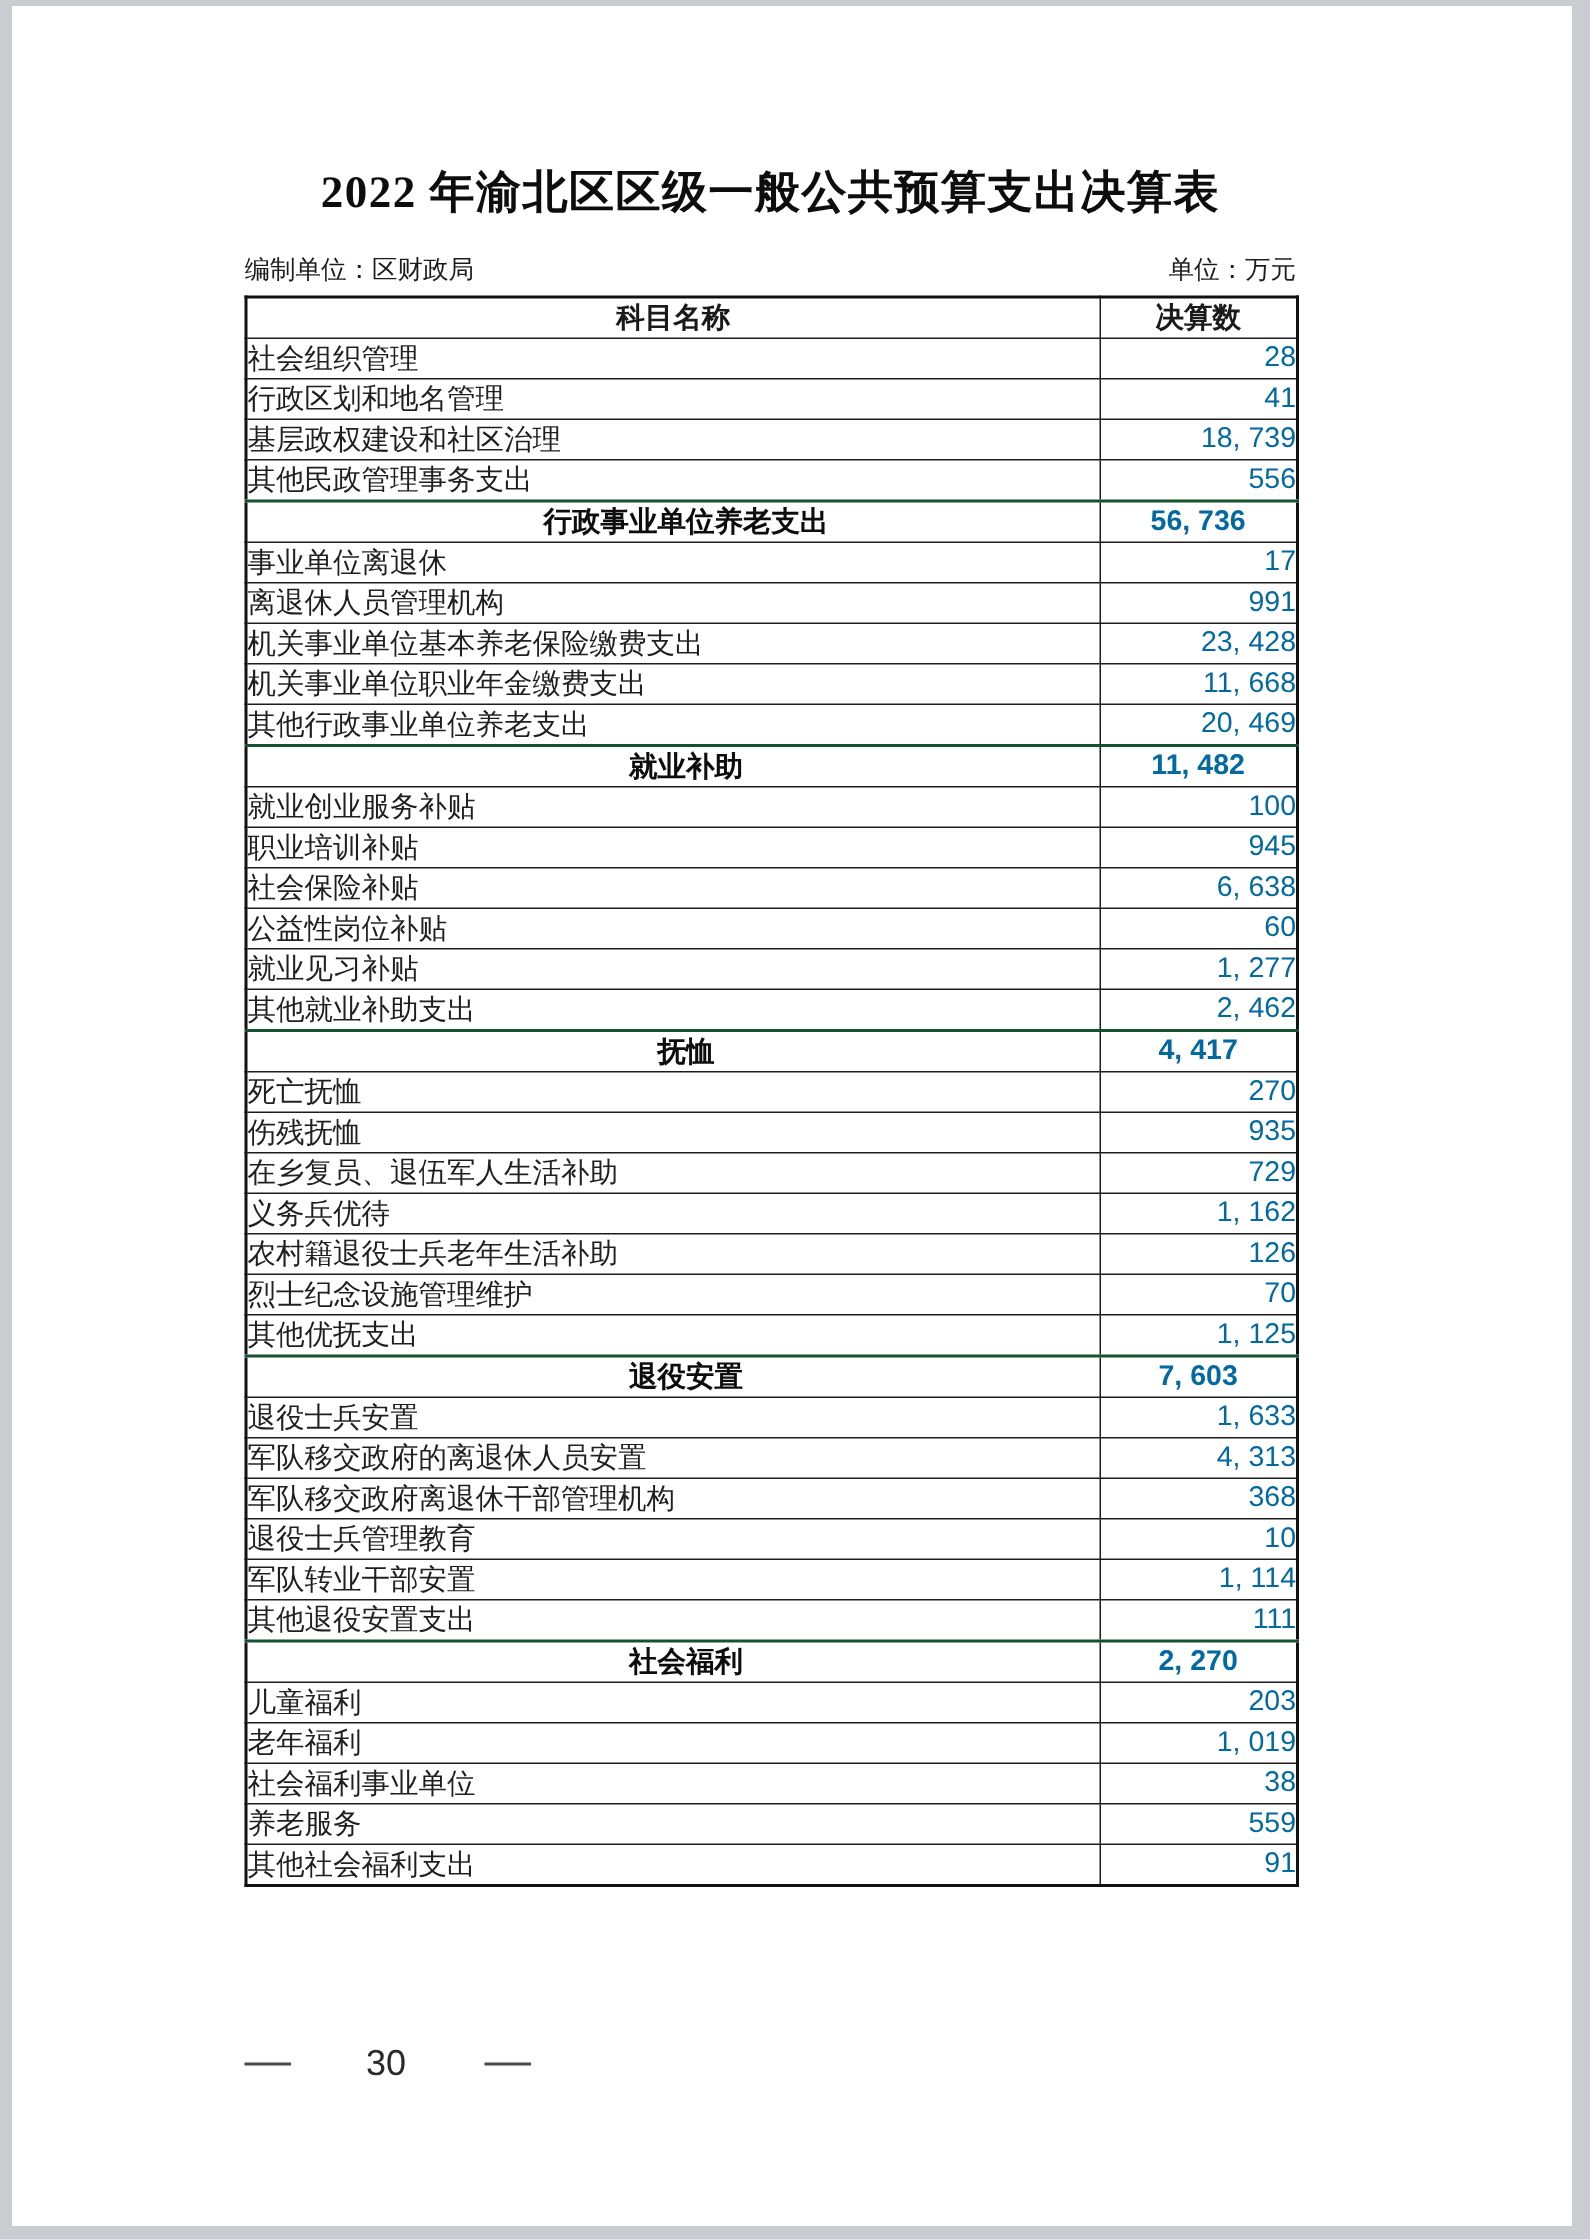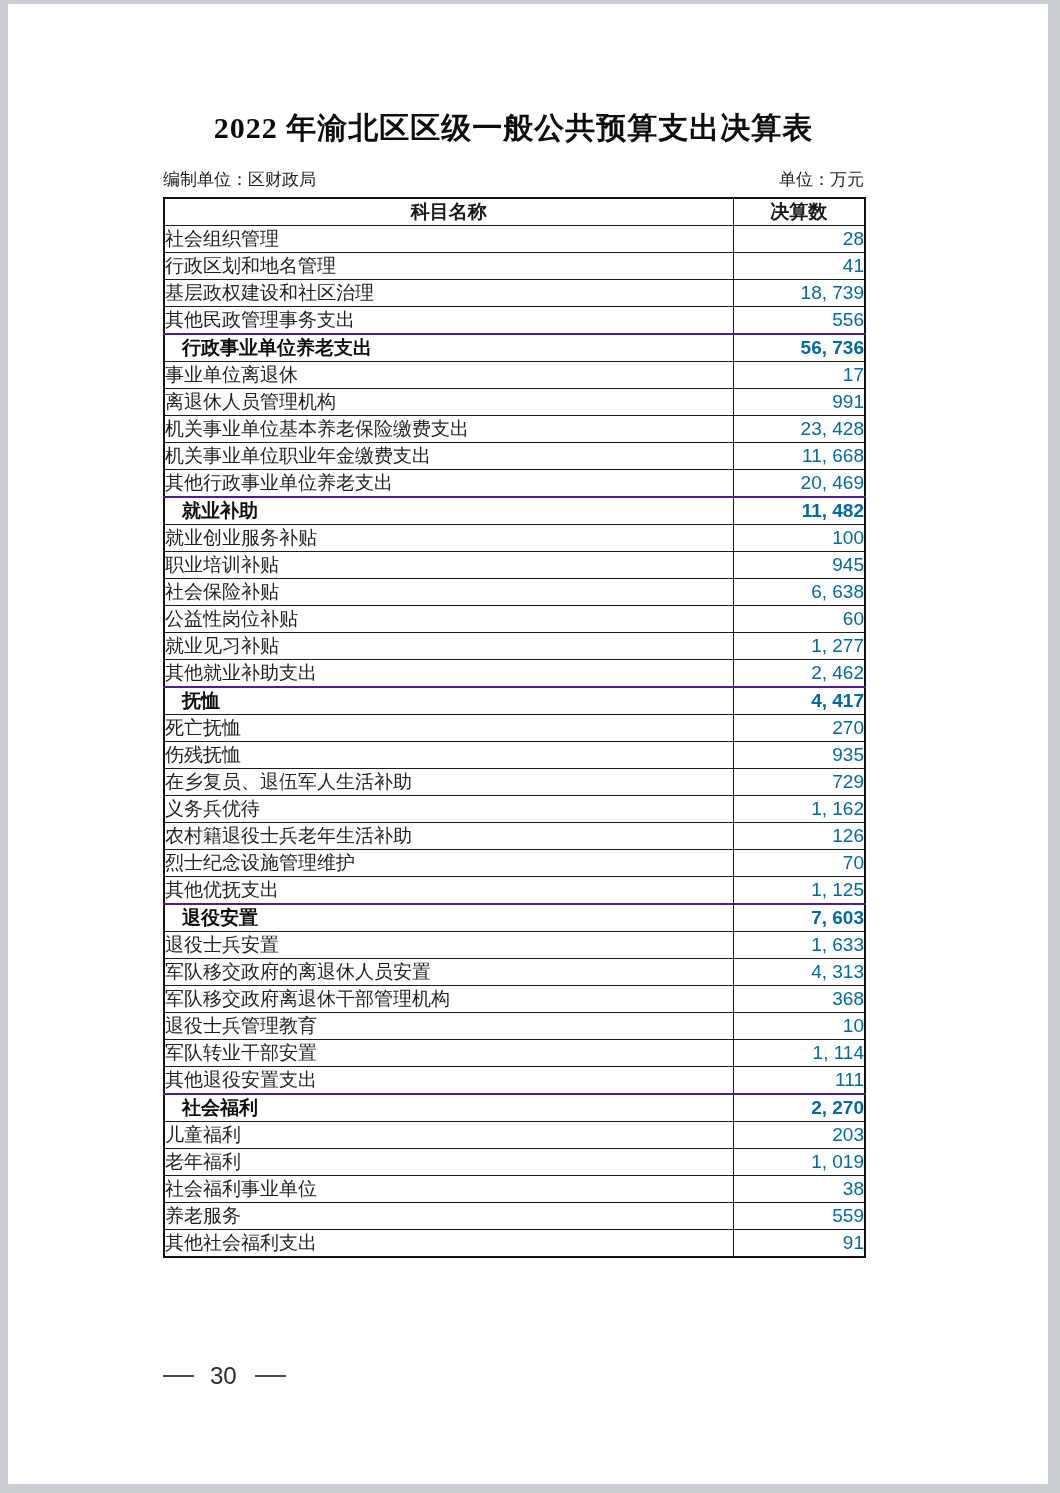--- a/index.html
+++ b/index.html
@@ -72,37 +72,38 @@
     padding-left: 36px;
     font-family: "Liberation Serif", "DejaVu Serif", serif;
     color: #1f1f1f;
   }
   td.cell-value {
     text-align: right;
     padding-right: 12px;
     font-family: "Liberation Sans", "DejaVu Sans", sans-serif;
     color: #0369a1;
   }
-  tr[data-level="group"] td { border-top: 2px solid #4c1d95; }
+  tr[data-level="group"] td { border-top: 2px solid #14532d; text-align: center; }
   tr[data-level="group"] td.cell-name {
     font-family: "Liberation Sans", "DejaVu Sans", sans-serif;
     font-weight: bold;
     padding-left: 17px;
     color: #0d0d0d;
   }
   tr[data-level="group"] td.cell-value { font-weight: bold; }
   .page-number {
     position: absolute;
     left: 155px;
     top: 1358px;
     display: flex;
     align-items: center;
     font-family: "Liberation Sans", "DejaVu Sans", sans-serif;
     font-size: 24px;
     color: #2a2a2a;
+    gap: 34px;
   }
   .pn-dash {
     display: inline-block;
     width: 31px;
     height: 2.5px;
     background: #4a4a4a;
   }
   .pn-dash.left  { margin-right: 16px; }
   .pn-dash.right { margin-left: 18px; }
 </style>

